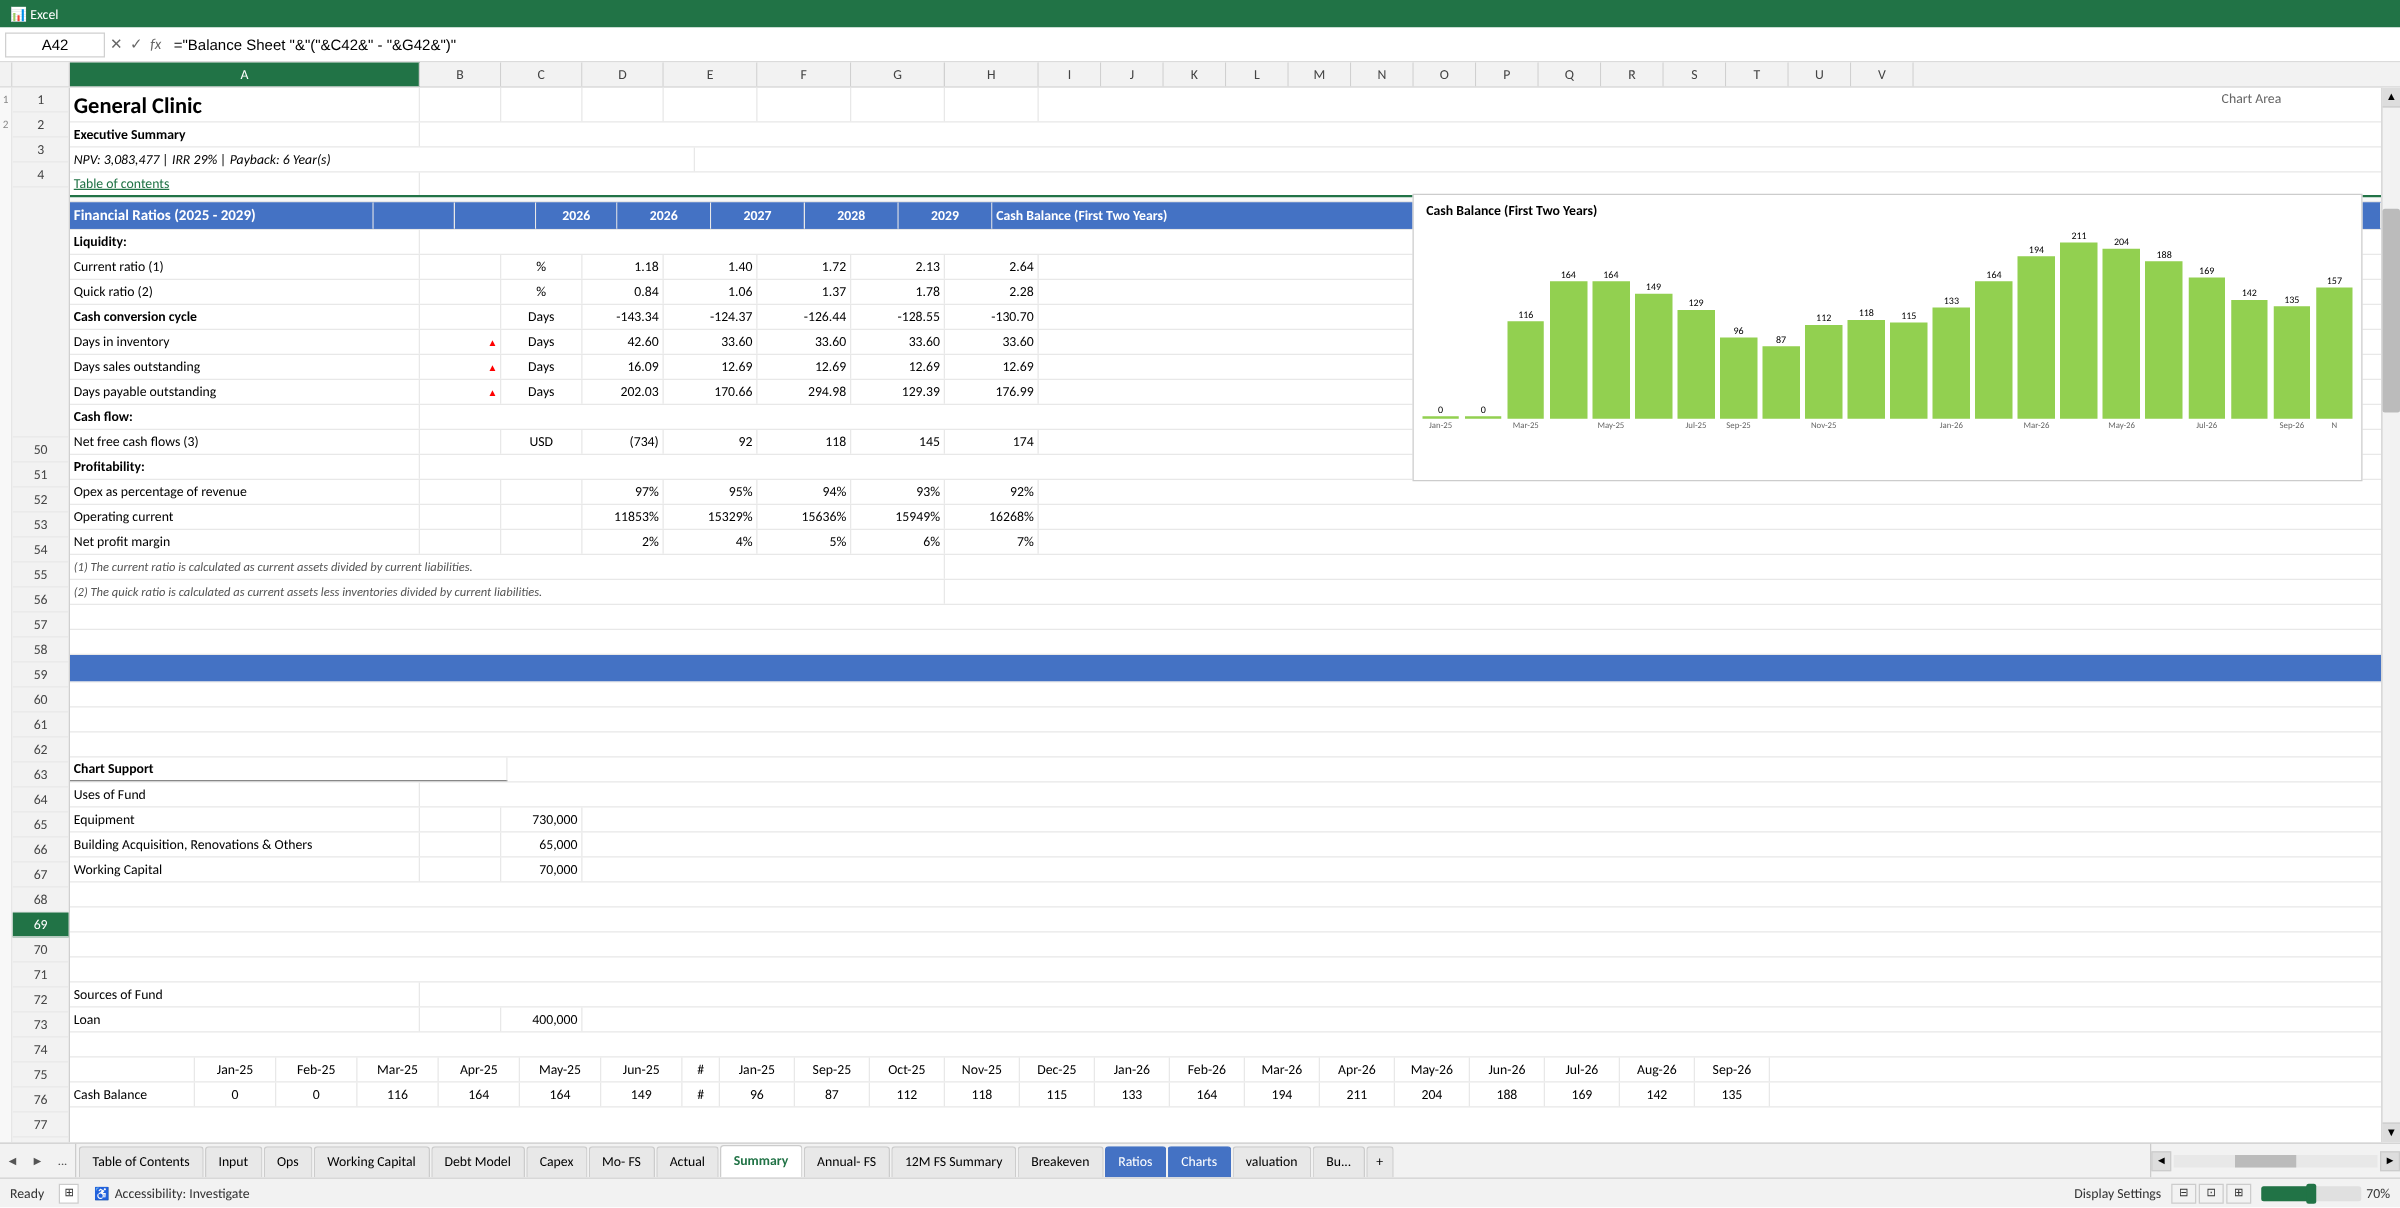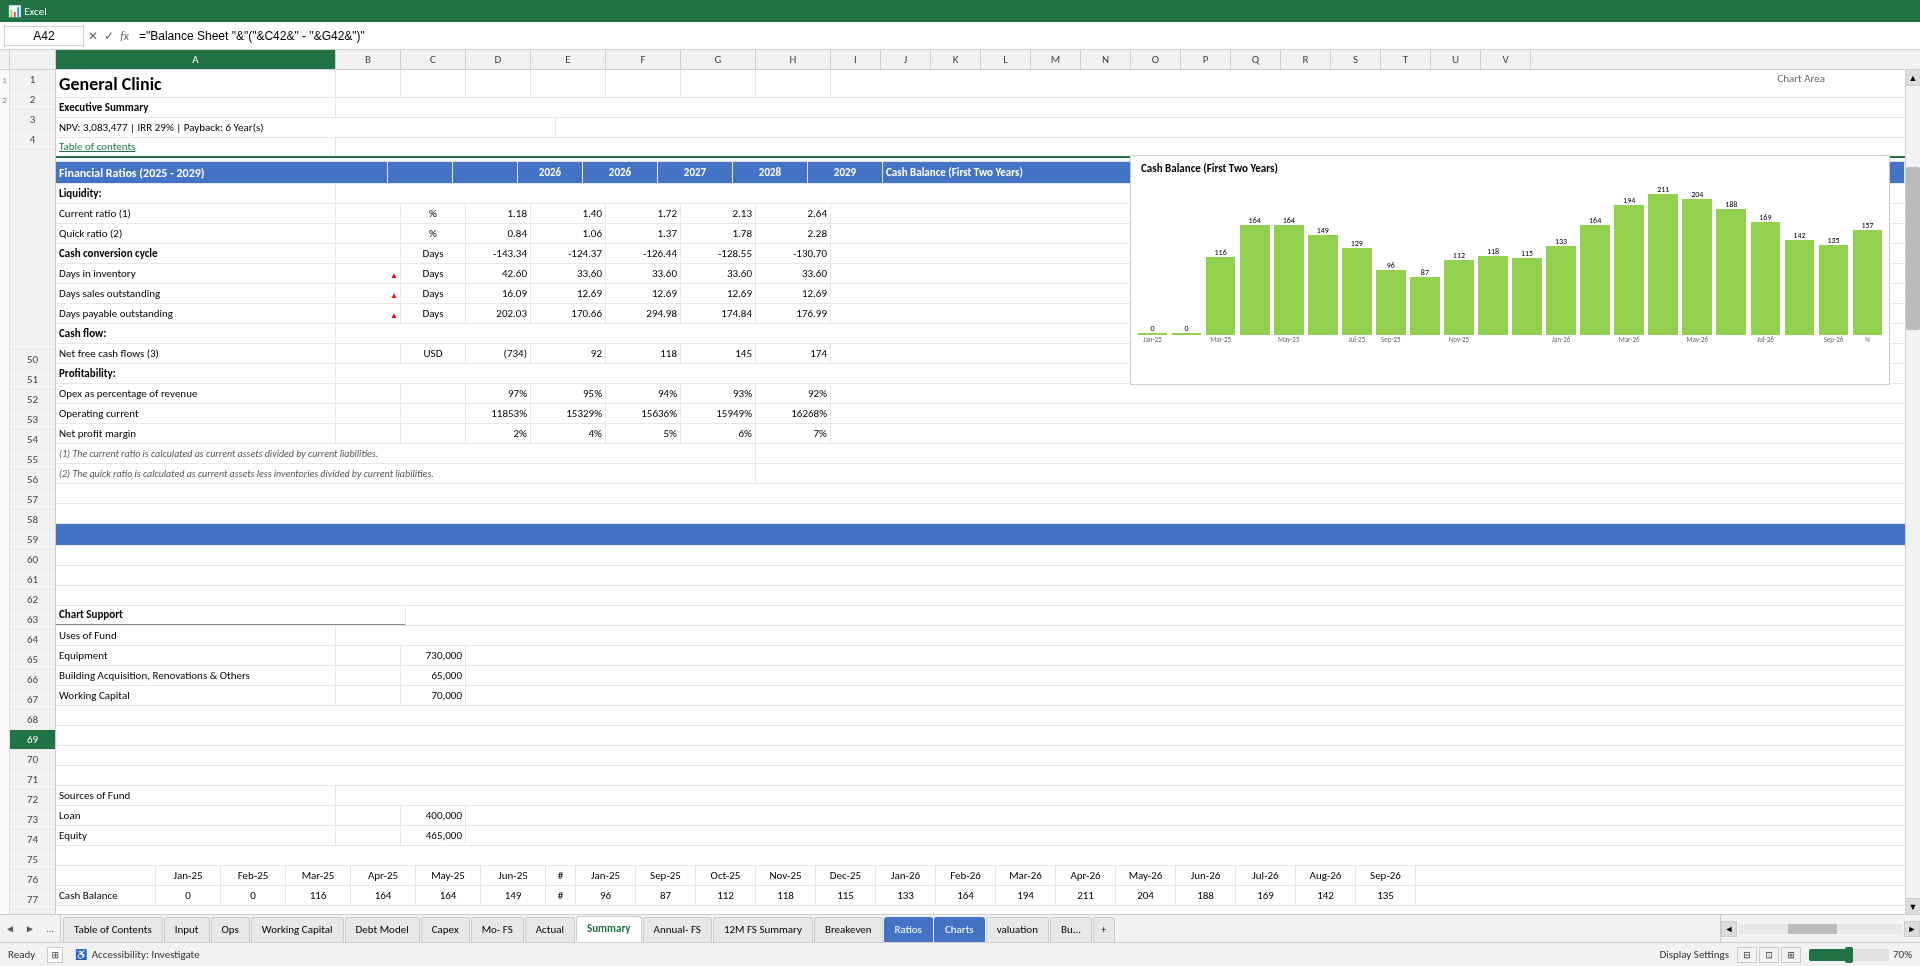--- a/index.html
+++ b/index.html
@@ -244,33 +244,33 @@
             <div style="position:absolute;right:80px;top:2px;font-size:11px;color:#666;">Chart Area</div>
           </div>
         </div>
 
         <div class="content-row">
           <div class="cell bold" style="width:280px;">Executive Summary</div>
           <div style="flex:1;"></div>
         </div>
 
         <div class="content-row">
-          <div class="cell" style="width:500px;">NPV: 3,083,477 | IRR 29% |  Payback: 6 Year(s)</div>
+          <div class="cell" style="width:500px;font-style:italic;">NPV: 3,083,477 | IRR 29% |  Payback: 6 Year(s)</div>
           <div style="flex:1;"></div>
         </div>
 
         <div class="content-row" style="border-bottom:2px solid #217346;">
           <div class="cell green-text" style="width:280px;">Table of contents</div>
           <div style="flex:1;"></div>
         </div>
 
         <div style="height:4px;background:#f8f8f8;border-bottom:1px solid #e0e0e0;"></div>
 
         <div class="content-row" style="background:#4472c4;height:22px;">
-          <div class="cell bold" style="width:332px;color:white;background:#4472c4;font-size:12px;">Financial Ratios (2025 - 2029)</div>
+          <div class="cell bold" style="width:243px;color:white;background:#4472c4;font-size:12px;">Financial Ratios (2025 - 2029)</div>
           <div class="cell" style="width:65px;color:white;background:#4472c4;"></div>
           <div class="cell" style="width:65px;color:white;background:#4472c4;"></div>
           <div class="cell center bold" style="width:65px;color:white;background:#4472c4;">2026</div>
           <div class="cell center bold" style="width:75px;color:white;background:#4472c4;">2026</div>
           <div class="cell center bold" style="width:75px;color:white;background:#4472c4;">2027</div>
           <div class="cell center bold" style="width:75px;color:white;background:#4472c4;">2028</div>
           <div class="cell center bold" style="width:75px;color:white;background:#4472c4;">2029</div>
 
           <div class="cell bold" style="flex:1;color:white;background:#4472c4;">Cash Balance (First Two Years)</div>
         </div>
@@ -489,21 +489,21 @@
 
         <div class="content-row">
           <div class="cell" style="width:280px;">Days payable outstanding</div>
           <div class="cell" style="width:65px;position:relative;">
             <span style="color:red;font-size:8px;position:absolute;top:1px;right:2px;">▲</span>
           </div>
           <div class="cell center" style="width:65px;">Days</div>
           <div class="cell right" style="width:65px;">202.03</div>
           <div class="cell right" style="width:75px;">170.66</div>
           <div class="cell right" style="width:75px;">294.98</div>
-          <div class="cell right" style="width:75px;">174.84</div>
+          <div class="cell right" style="width:75px;">129.39</div>
           <div class="cell right" style="width:75px;">176.99</div>
           <div style="flex:1;"></div>
         </div>
 
         <div class="content-row">
           <div class="cell bold" style="width:280px;">Cash flow:</div>
           <div style="flex:1;"></div>
         </div>
 
         <div class="content-row">
@@ -643,26 +643,20 @@
           <div style="flex:1;"></div>
         </div>
 
         <div class="content-row">
           <div class="cell" style="width:280px;">Loan</div>
           <div class="cell right" style="width:65px;"></div>
           <div class="cell right" style="width:65px;">400,000</div>
           <div style="flex:1;"></div>
         </div>
 
-        <div class="content-row">
-          <div class="cell" style="width:280px;">Equity</div>
-          <div class="cell right" style="width:65px;"></div>
-          <div class="cell right" style="width:65px;">465,000</div>
-          <div style="flex:1;"></div>
-        </div>
 
         <div class="content-row">
             <div style="flex:1;"></div>
           </div>
 
         <div class="content-row">
           <div class="cell" style="width:100px;"></div>
           <div class="cell center" style="width:65px;">Jan-25</div>
           <div class="cell center" style="width:65px;">Feb-25</div>
           <div class="cell center" style="width:65px;">Mar-25</div>

